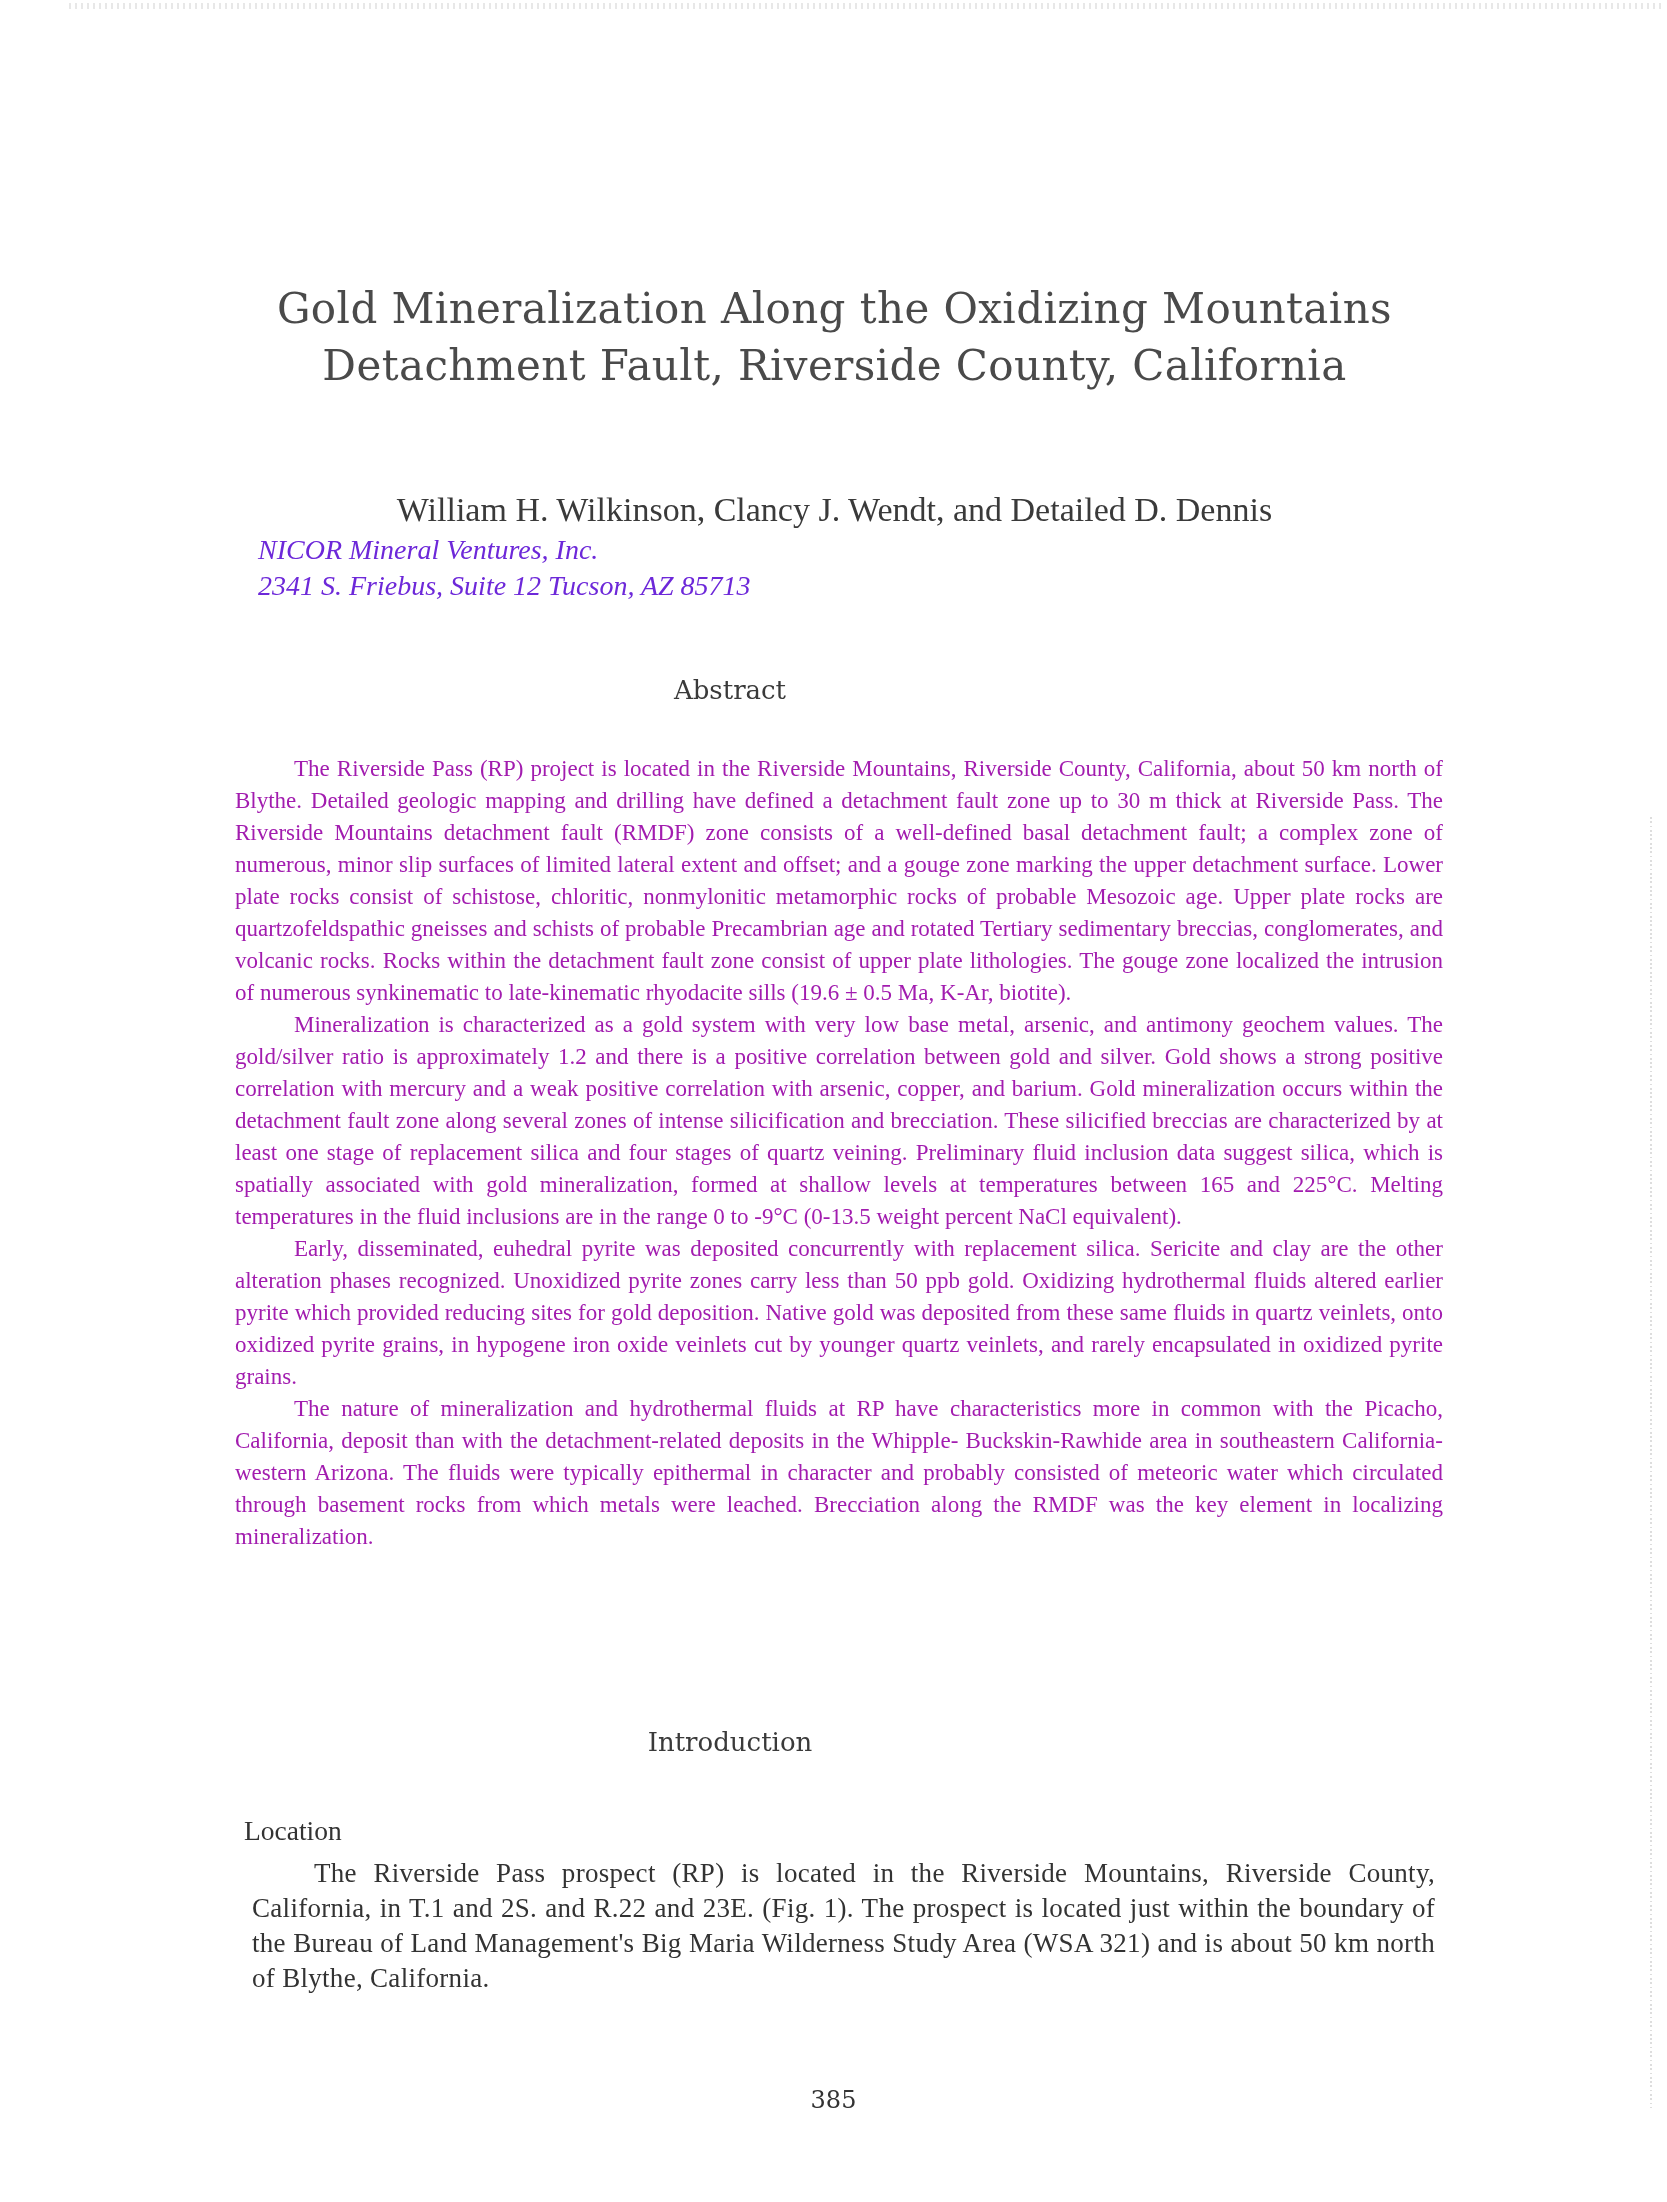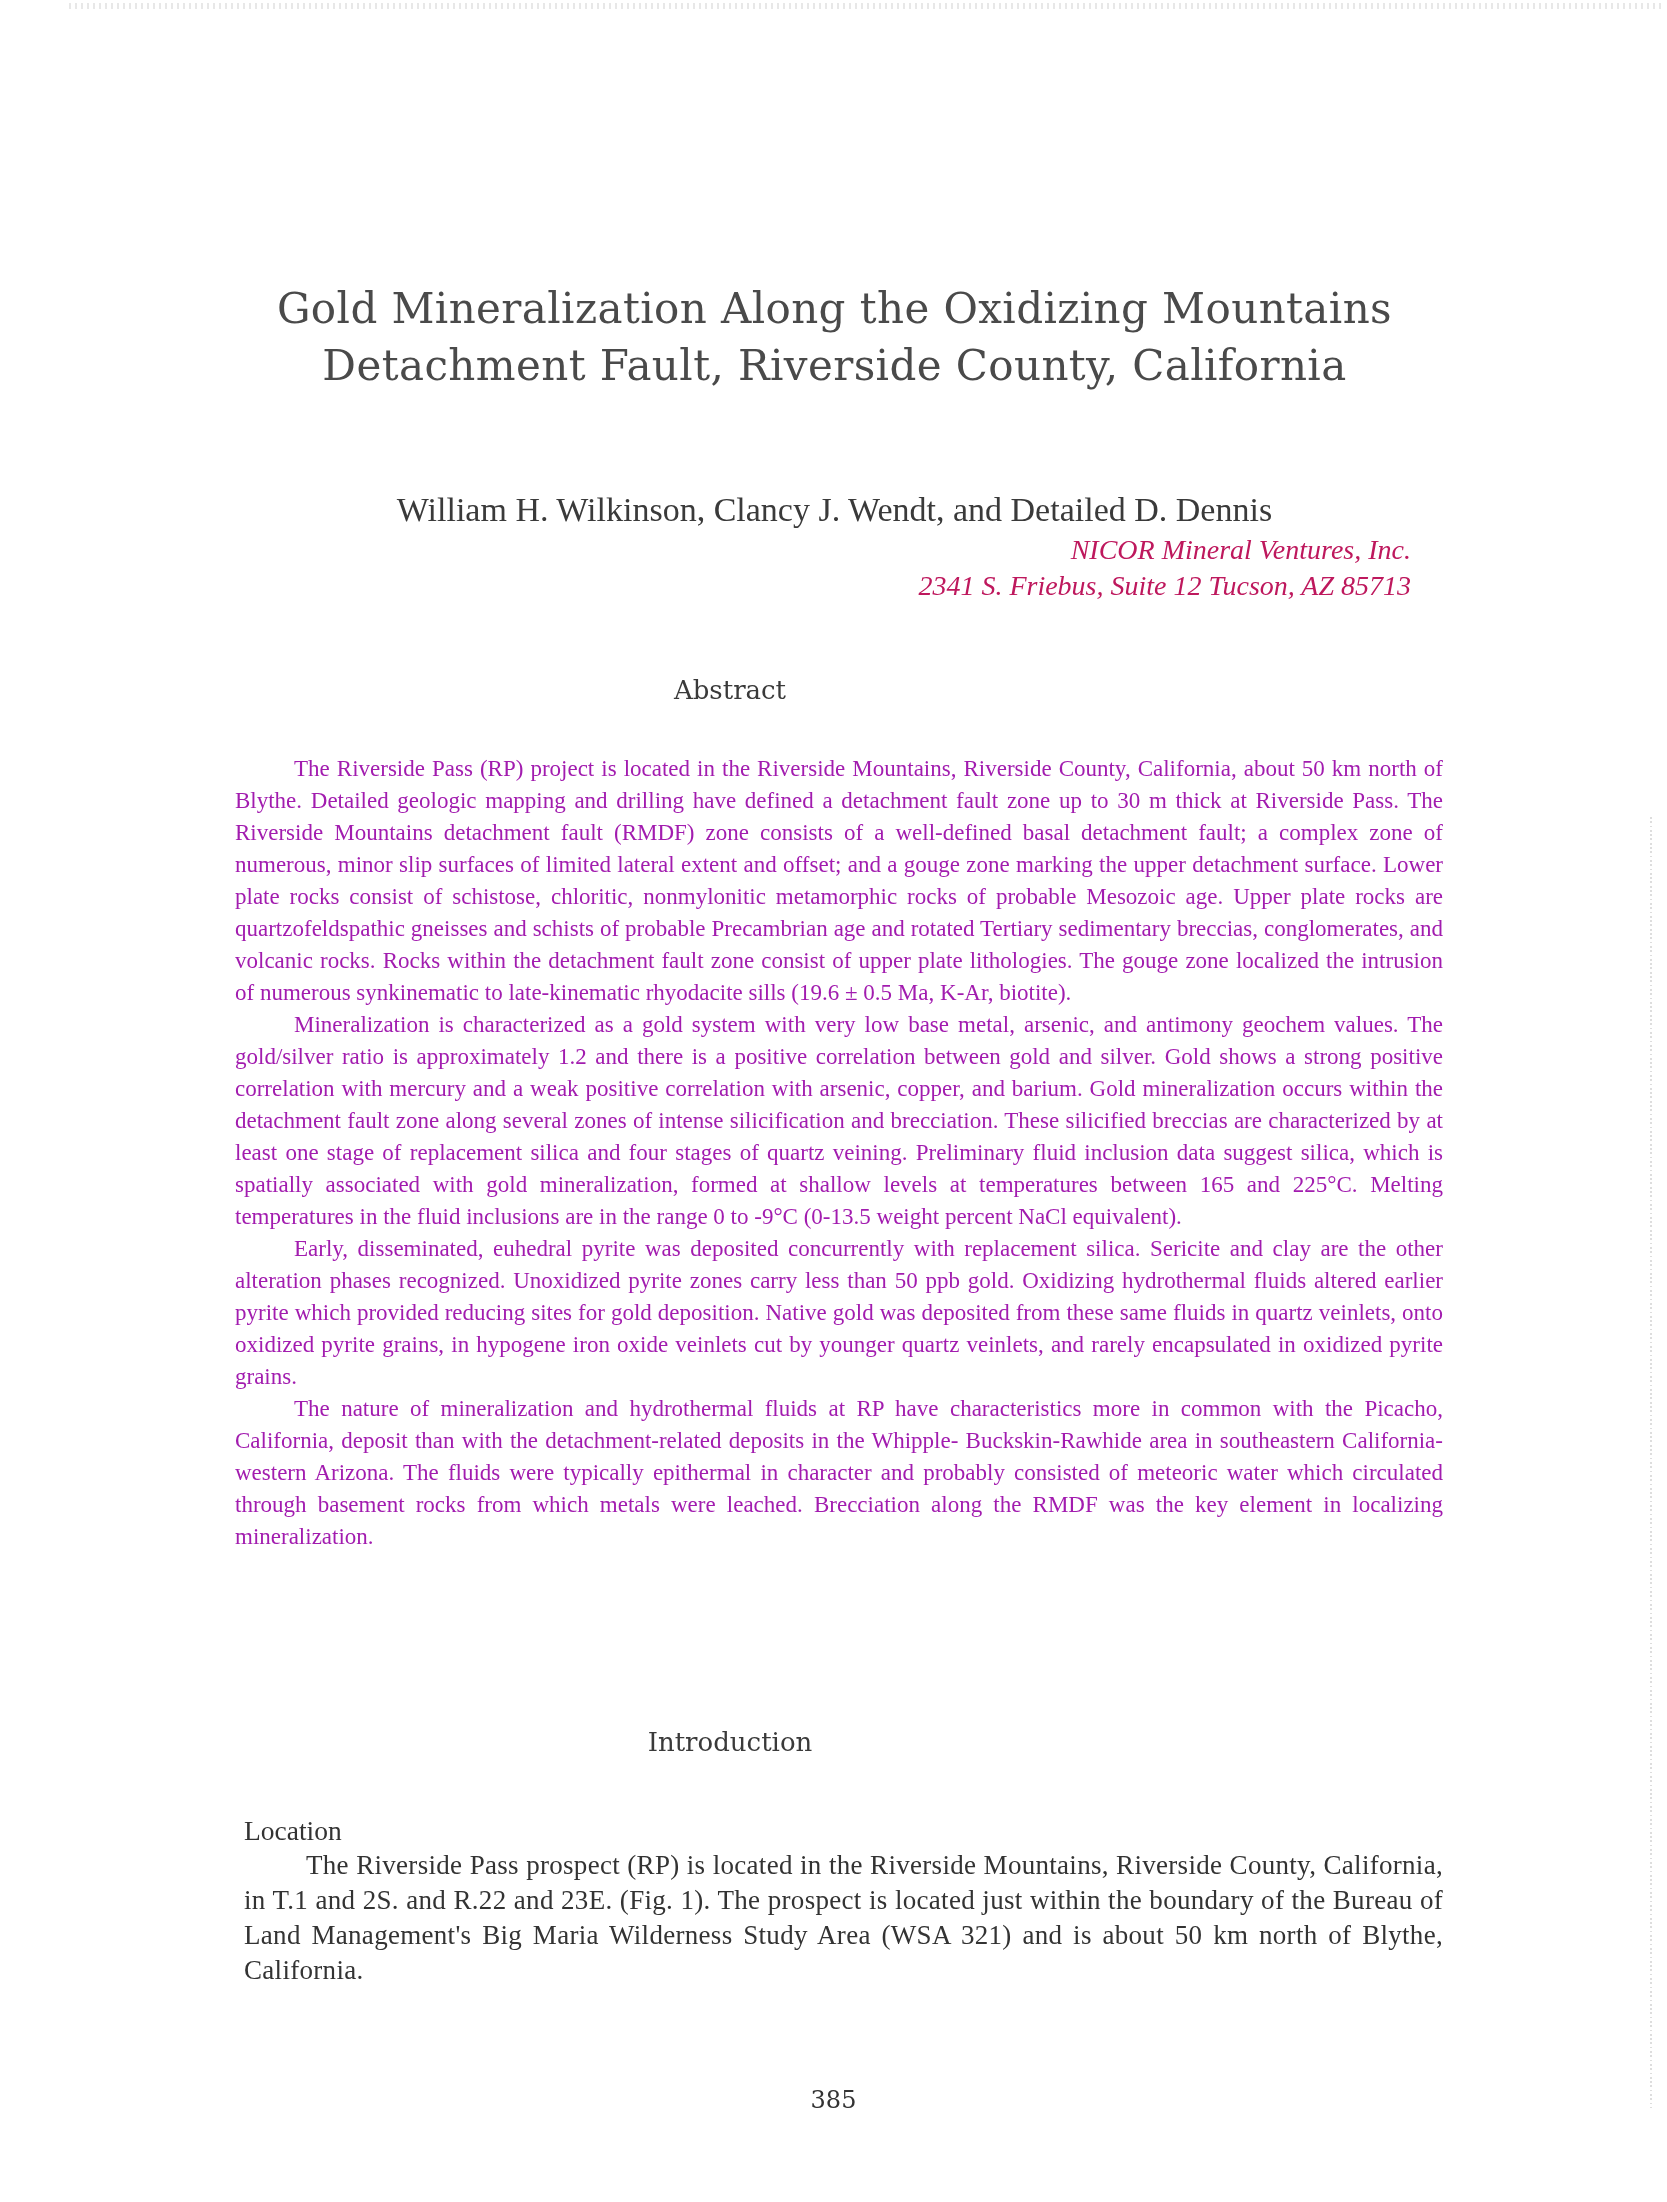--- a/index.html
+++ b/index.html
@@ -20,22 +20,22 @@
   .title {
     position: absolute; left: 198px; top: 280px; width: 1273px; text-align: center;
     font-family: "DejaVu Serif", serif; font-size: 42px; line-height: 57px; color: #4a4a4a;
     letter-spacing: 0.4px;
   }
   .authors {
     position: absolute; left: 258px; top: 490px; width: 1153px; text-align: center;
     font-family: "Liberation Serif", serif; font-size: 34px; line-height: 40px; color: #3a3a3a;
   }
   .affil {
-    position: absolute; left: 258px; top: 532px; width: 1153px; text-align: right;
-    font-family: "Liberation Serif", serif; font-style: italic; font-size: 28px; line-height: 36px; color: #be185d;
+    position: absolute; left: 258px; top: 532px; width: 1153px; text-align: left;
+    font-family: "Liberation Serif", serif; font-style: italic; font-size: 28px; line-height: 36px; color: #6d28d9;
   }
   .affil div { margin: 0; }
   .section-heading {
     position: absolute; width: 1460px; left: 0; text-align: center;
     font-family: "DejaVu Serif", serif; font-size: 26px; color: #3a3a3a;
   }
   .abstract-body {
     position: absolute; left: 235px; top: 753px; width: 1208px;
     font-family: "Liberation Serif", serif; font-size: 23px; line-height: 32px;
     text-align: justify; color: #a21caf;
@@ -43,21 +43,21 @@
   .abstract-body p { margin: 0; text-indent: 59px; }
   .subheading {
     position: absolute; left: 244px; top: 1815px;
     font-family: "Liberation Serif", serif; font-size: 27.5px; color: #333;
   }
   .intro-body {
     position: absolute; left: 244px; top: 1848px; width: 1199px;
     font-family: "Liberation Serif", serif; font-size: 27px; line-height: 35px;
     text-align: justify; color: #333; letter-spacing: 0.3px;
   }
-  .intro-body p { margin: 0; text-indent: 62px; }
+  .intro-body p { margin: 8px; text-indent: 62px; }
   .page-number {
     position: absolute; left: 0; width: 1667px; top: 2086px; text-align: center;
     font-family: "DejaVu Serif", serif; font-size: 24px; color: #333;
   }
 </style>
 </head>
 <body>
 
 <div class="scan-top"></div>
 <div class="scan-right"></div>

